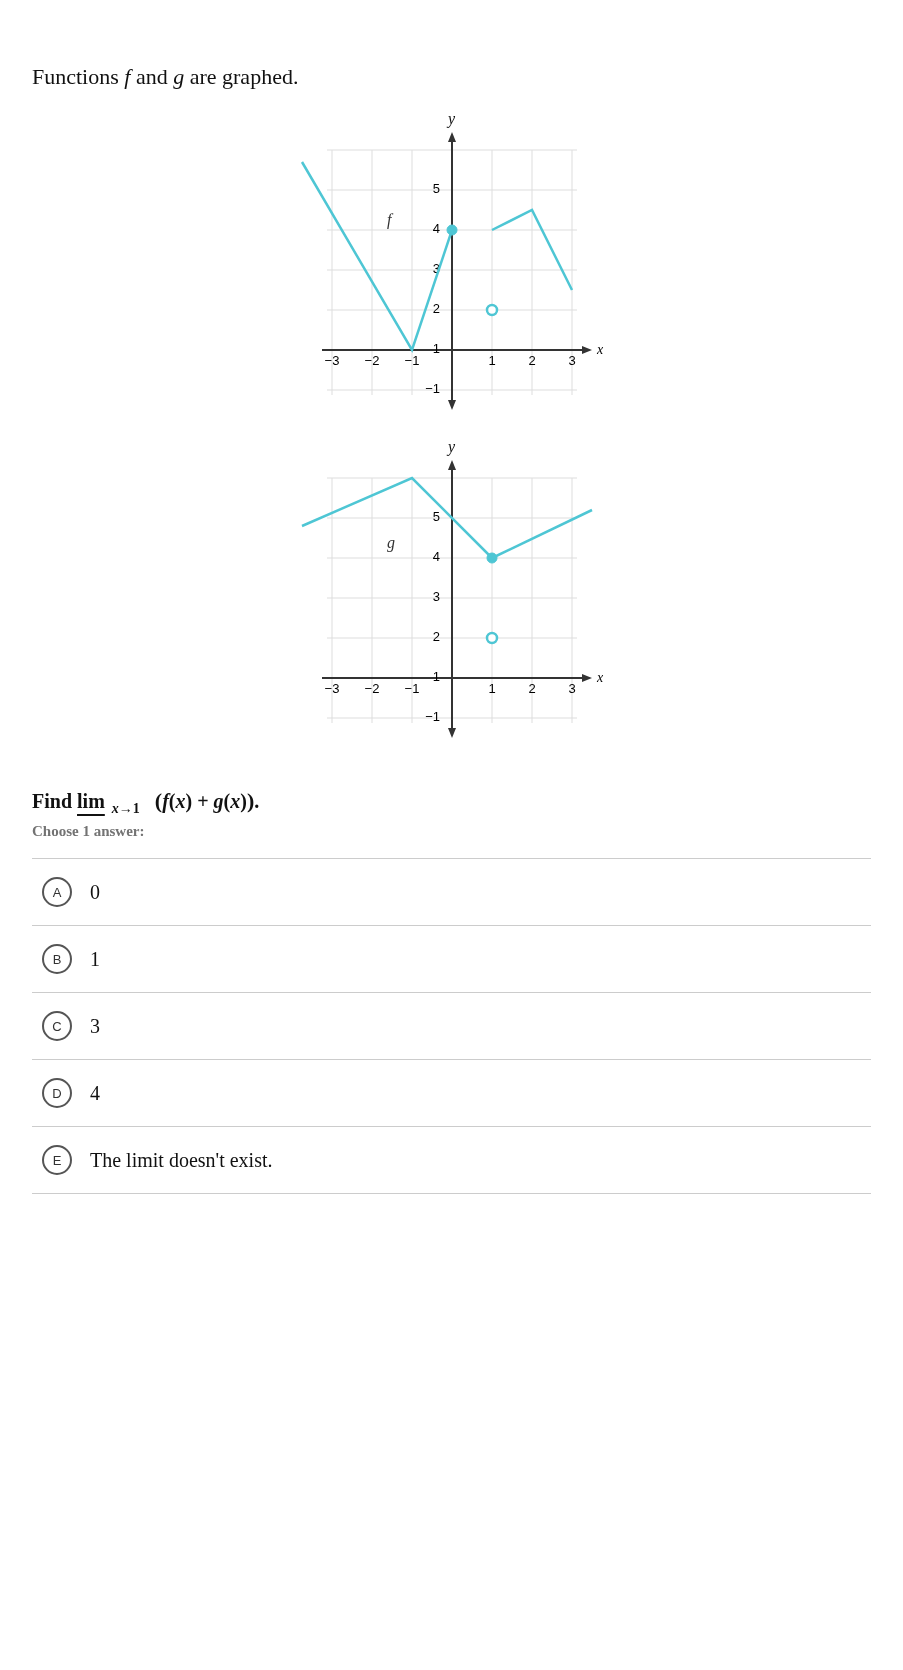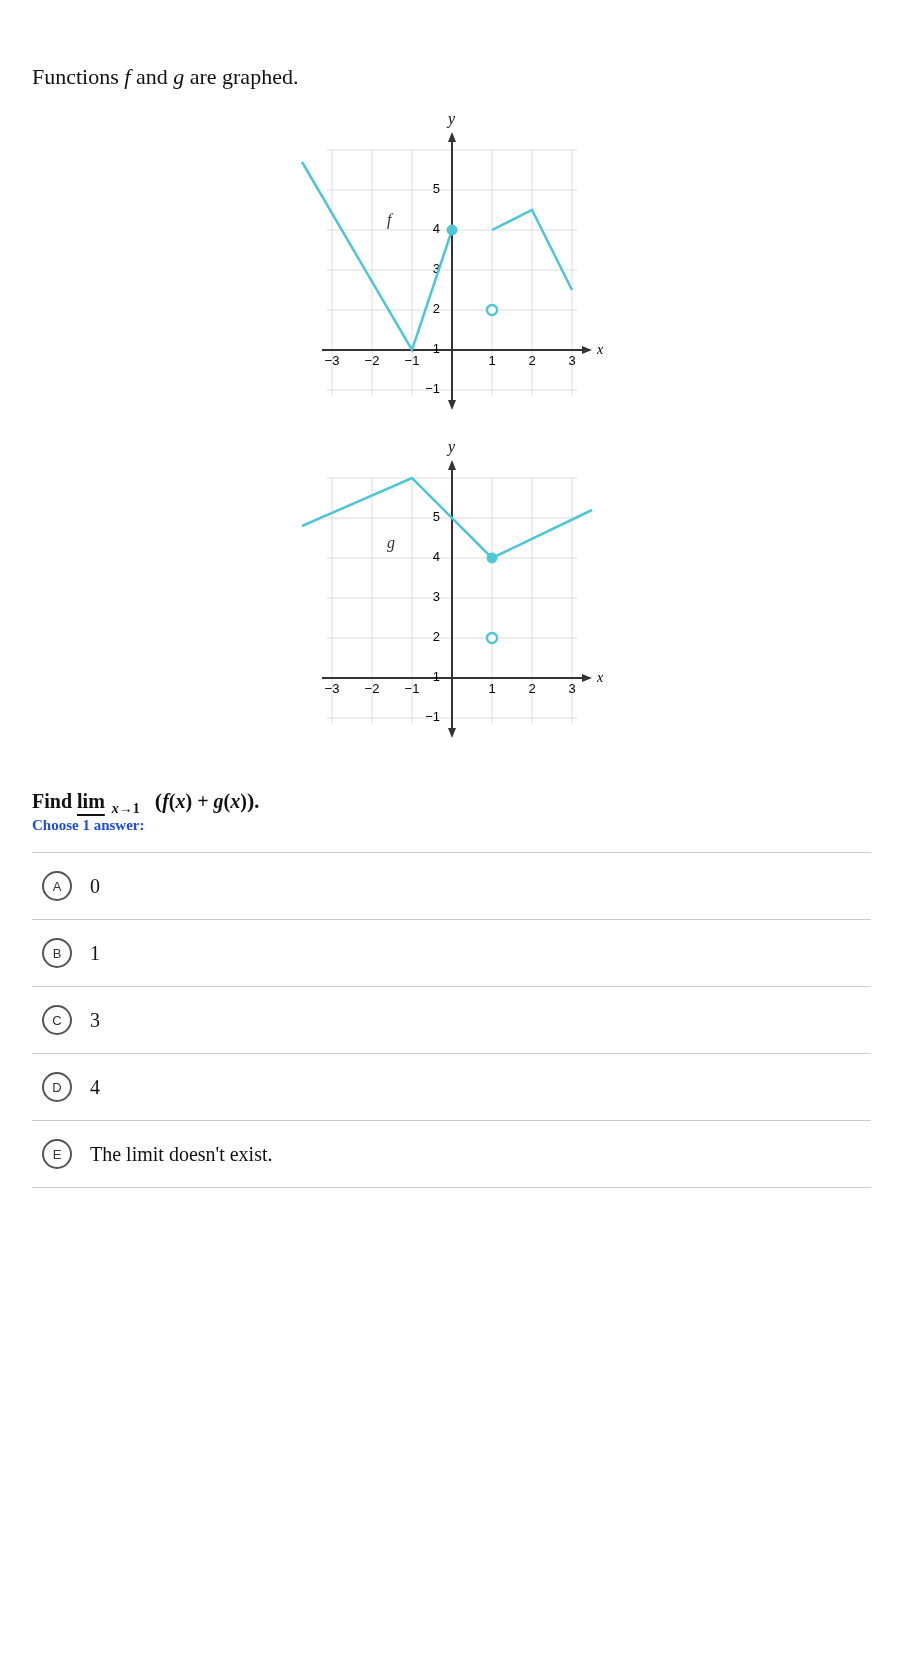--- a/index.html
+++ b/index.html
@@ -38,25 +38,26 @@
     svg.graph {
       display: block;
     }
     .question-section {
       margin-top: 10px;
       margin-bottom: 18px;
     }
     .question-text {
       font-size: 20px;
       font-weight: bold;
+      margin-bottom: 6px;
     }
     .choose-label {
       font-size: 15px;
       font-weight: bold;
-      color: #1d4ed8;
+      color: #737373;
       margin-bottom: 10px;
     }
     .answer-options {
       width: 100%;
       border-top: 1px solid #ccc;
     }
     .answer-option {
       display: flex;
       align-items: center;
       padding: 18px 10px;

